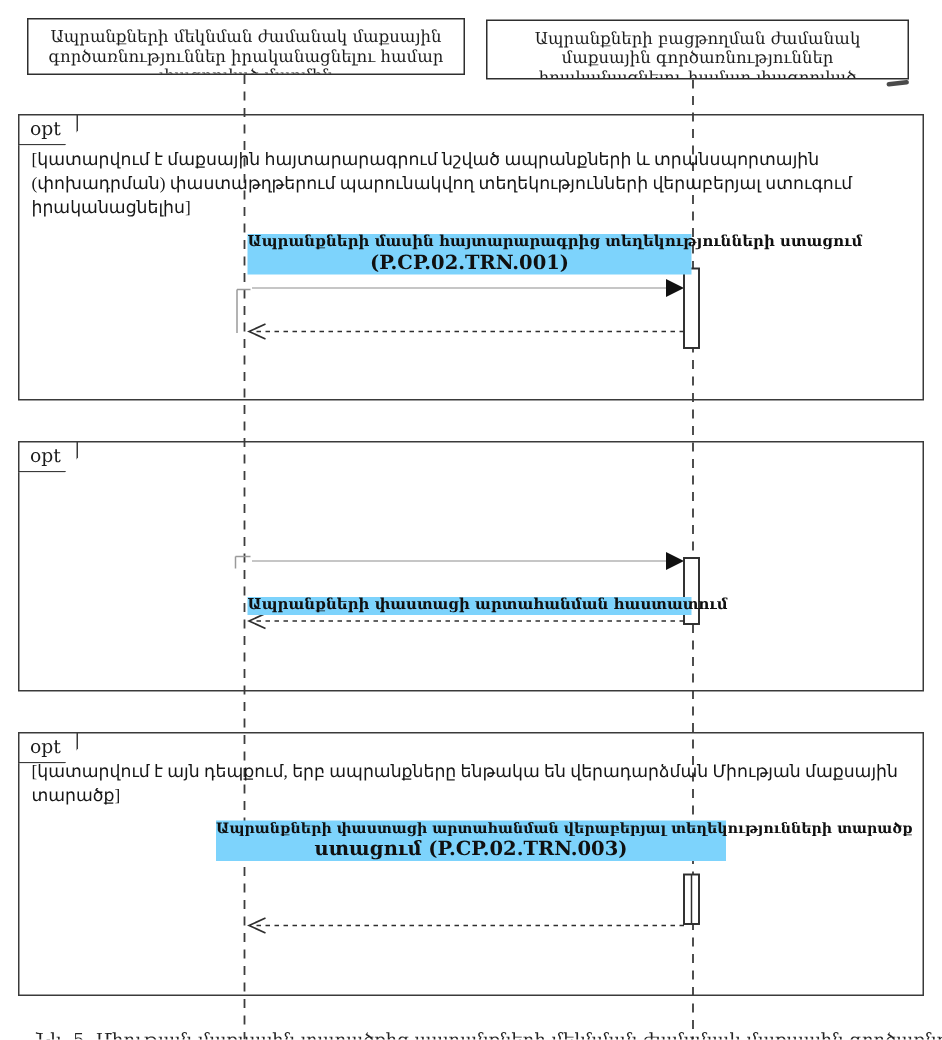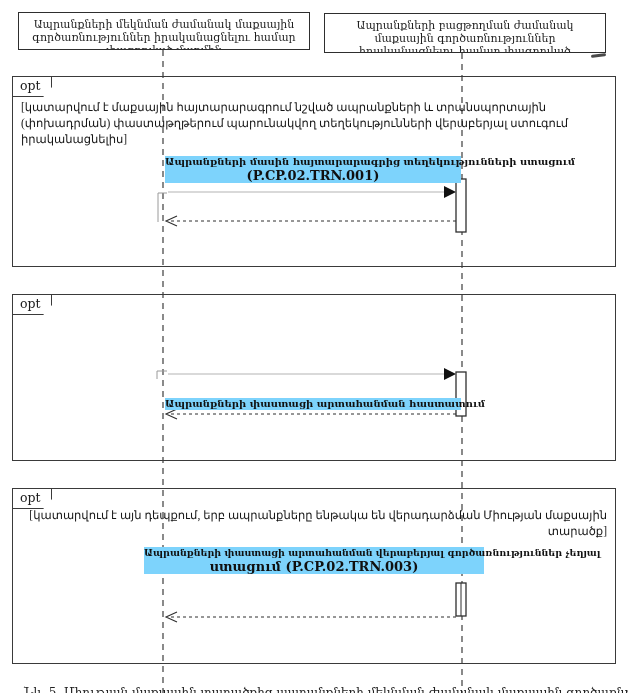--- a/index.html
+++ b/index.html
@@ -95,22 +95,22 @@
   </div>
 </div>
 <div class="msg" style="left:165px;top:353px;width:296px;margin-top:45px;">
   <div class="msg-l1">Ապրանքների փաստացի արտահանման հաստատում</div>
 </div>
 
 <div class="frame" style="left:12px;top:488px;width:604px;height:176px;">
   <div class="opt-tab">
     <span>opt</span>
   </div>
-  <div class="guard" style="left:8px;top:18px;width:586px;text-align:right;">[կատարվում է այն դեպքում, երբ ապրանքները ենթակա են վերադարձման Միության մաքսային տարածք]</div>
+  <div class="guard" style="left:8px;top:18px;width:586px;">[կատարվում է այն դեպքում, երբ ապրանքները ենթակա են վերադարձման Միության մաքսային տարածք]</div>
 </div>
 <div class="msg" style="left:144px;top:547px;width:340px;">
-  <div class="msg-l1" style="font-size:9.5px;">Ապրանքների փաստացի արտահանման վերաբերյալ գործառնություններ չեղյալ</div>
+  <div class="msg-l1" style="font-size:9.5px;">Ապրանքների փաստացի արտահանման վերաբերյալ տեղեկությունների տարածք</div>
   <div class="msg-l2">ստացում (P.CP.02.TRN.003)</div>
 </div>
 
 <div class="caption">Նկ. 5. Միության մաքսային տարածքից ապրանքների մեկնման ժամանակ մաքսային գործառնությունների իրականացման սխեմա</div>
 
 <div class="artifact" style="left:591px;top:54px;width:15px;height:3px;transform:rotate(-7deg);"></div>
 
 </body></html>

